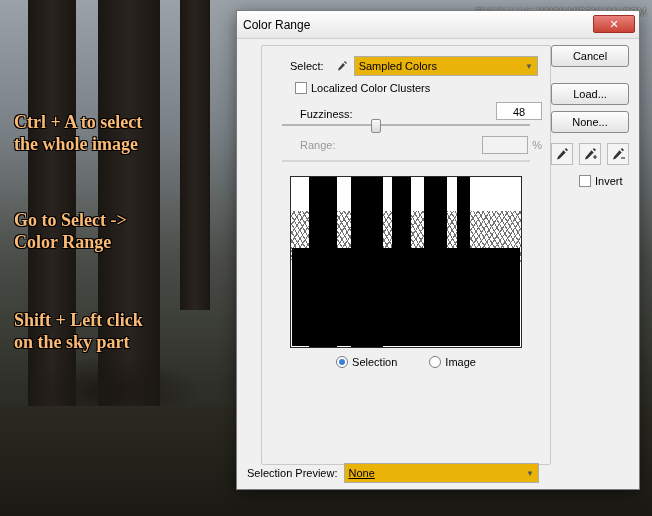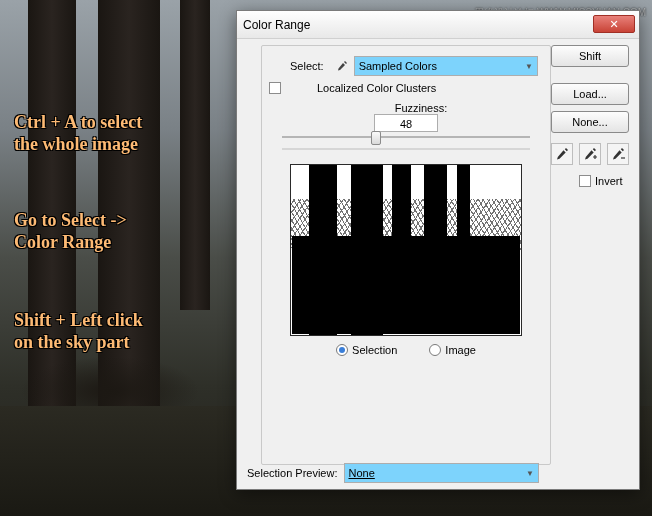--- a/index.html
+++ b/index.html
@@ -34,30 +34,30 @@
 .dlg-title { font-size:12px; color:#000; }
 .dlg-close { position:absolute; right:4px; top:4px; width:42px; height:18px; background:linear-gradient(to bottom,#e9817a,#c84336); border:1px solid #a02f25; border-radius:2px; display:flex; align-items:center; justify-content:center; color:#fff; font-size:12px; }
 
 .dlg-body { position:absolute; top:28px; bottom:0; left:0; right:0; padding:8px; }
 .main-panel { position:absolute; left:24px; top:6px; width:290px; height:420px; border:1px solid #c9c9c9; border-radius:2px; background:#f0f0f0; }
 .side-col { position:absolute; right:10px; top:6px; width:78px; }
 
 .row { display:flex; align-items:center; margin:6px 8px; }
 .lbl { margin-right:6px; color:#000; }
 .lbl.disabled { color:#9a9a9a; }
-.select-box { flex:1; height:20px; border:1px solid #adadad; background:#7dd3fc; display:flex; align-items:center; padding:0 4px; position:relative; }
+.select-box { flex:1; height:20px; border:1px solid #adadad; background:#eab308; display:flex; align-items:center; padding:0 4px; position:relative; }
 .select-box .arrow { position:absolute; right:4px; font-size:8px; color:#555; }
 .eyedrop-mini { width:16px; height:16px; margin:0 4px; display:flex; align-items:center; justify-content:center; border:1px solid transparent; }
 
 .chk { width:12px; height:12px; border:1px solid #8c8c8c; background:#fff; margin-right:4px; }
 .chk.disabled { background:#e5e5e5; }
 
-.fuzz-row { margin:8px 8px 2px 8px; display:flex; align-items:center;flex-direction:column; }
+.fuzz-row { margin:8px 8px 2px 8px; display:flex; align-items:flex-end; }
 .fuzz-row .flab { flex:1; padding-left:30px; }
-.num-input { width:64px; height:18px; border:1px solid #adadad; background:#fff; text-align:center; line-height:18px; }
+.num-input { width:46px; height:18px; border:1px solid #adadad; background:#fff; text-align:center; line-height:18px; }
 .slider-track { margin:4px 20px 10px 20px; height:2px; background:#b5b5b5; position:relative; }
 .slider-thumb { position:absolute; top:-5px; width:10px; height:14px; background:linear-gradient(to bottom,#fafafa,#d9d9d9); border:1px solid #8a8a8a; border-radius:2px; left:36%; }
 
 .range-row { margin:6px 8px; display:flex; align-items:center; }
 .range-row .flab { flex:1; padding-left:30px; color:#9a9a9a; }
 .num-input.disabled { background:#f2f2f2; color:#bbb; }
 .pct { margin-left:4px; color:#9a9a9a; }
 .slider-track.disabled { background:#d6d6d6; margin-bottom:14px; }
 
 .preview-box { margin:4px auto 8px auto; width:232px; height:172px; border:1px solid #2a2a2a; background:#000; position:relative; box-shadow:inset 0 0 0 1px #fff; }
@@ -125,33 +125,38 @@
           <svg width="12" height="12" viewBox="0 0 12 12">
               <path d="M9 1l2 2-1 1-2-2 1-1zM7 3l2 2-5 5-2 .5.5-2 4.5-5.5z" fill="#444"></path>
             </svg>
         </span>
         <div class="select-box">
           <span>Sampled Colors</span>
           <span class="arrow">▼</span>
         </div>
       </div>
 
-      <div class="row" style="margin-left:7px; margin-top:2px;gap:32px;">
+      <div class="row" style="margin-left:33px; margin-top:2px;">
         <span class="chk"></span>
         <span class="lbl">Localized Color Clusters</span>
       </div>
 
       <div class="fuzz-row">
         <span class="flab">Fuzziness:</span>
         <div class="num-input">48</div>
       </div>
       <div class="slider-track">
         <div class="slider-thumb"></div>
       </div>
 
+      <div class="range-row">
+        <span class="flab">Range:</span>
+        <div class="num-input disabled"></div>
+        <span class="pct">%</span>
+      </div>
       <div class="slider-track disabled"></div>
 
       <div class="preview-box">
         <div class="pv-sky"></div>
         <div class="pv-branches"></div>
         <div class="pv-tree p1"></div>
         <div class="pv-tree p2"></div>
         <div class="pv-tree p3"></div>
         <div class="pv-tree p4"></div>
         <div class="pv-tree p5"></div>
@@ -163,21 +168,21 @@
           <span>Selection</span>
         </label>
         <label class="radio-lbl">
           <span class="radio"></span>
           <span>Image</span>
         </label>
       </div>
     </div>
 
     <div class="side-col">
-      <div class="btn">Shift</div>
+      <div class="btn">Cancel</div>
       <div style="height:10px;"></div>
       <div class="btn">Load...</div>
       <div class="btn">None...</div>
 
       <div class="tool-row">
         <div class="tool">
           <svg width="14" height="14" viewBox="0 0 14 14">
               <path d="M11 1l2 2-1.2 1.2-2-2L11 1zM8.5 3.3l2.2 2.2L4.5 11.7 2 12.5l.8-2.5 5.7-6.7z" fill="#333"></path>
             </svg>
         </div>

